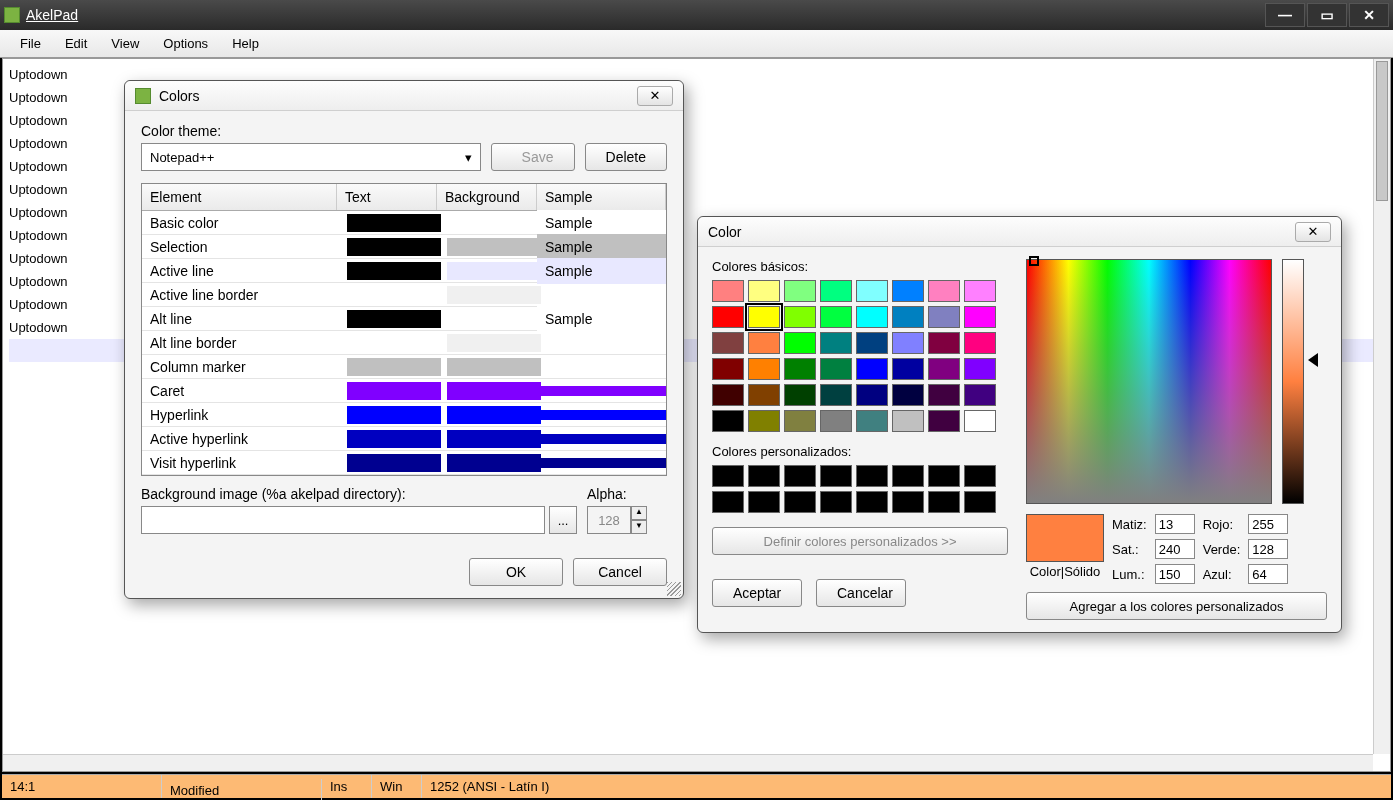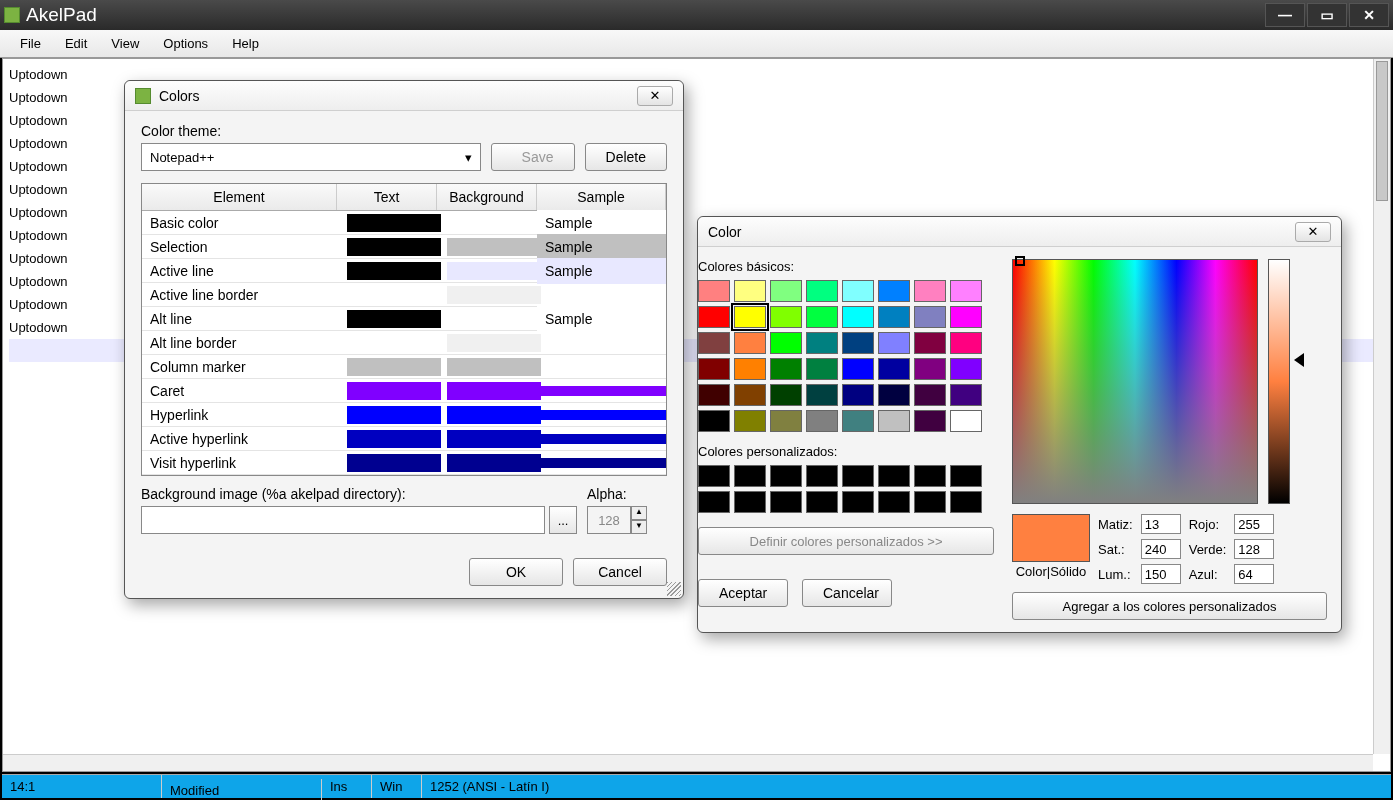--- a/index.html
+++ b/index.html
@@ -1,31 +1,31 @@
 <!DOCTYPE html>
 <html><head>
 <meta charset="utf-8">
 <style>
 *{box-sizing:border-box;margin:0;padding:0;font-family:Tahoma,Segoe UI,Arial,sans-serif;font-size:13px;}
 body{width:1393px;height:800px;background:#000;overflow:hidden;position:relative;}
 .titlebar{height:30px;background:linear-gradient(#4a4a4a,#2a2a2a);display:flex;align-items:center;padding:0 4px;color:#fff;}
 .titlebar .icon{width:16px;height:16px;background:#7cb342;border:1px solid #558b2f;margin-right:6px;}
-.titlebar .title{flex:1;font-size:19px;}
+.titlebar .title{flex:1;font-size:14px;text-decoration:underline;}
 .winbtns{display:flex;}
 .winbtns div{width:40px;height:24px;background:#333;border:1px solid #555;margin-left:2px;color:#fff;display:flex;align-items:center;justify-content:center;font-size:14px;font-weight:bold;}
 .menubar{height:28px;background:linear-gradient(#f8f8f8,#e8e8e8);border-bottom:1px solid #999;display:flex;align-items:center;padding:0 8px;font-size:14px;}
 .menubar div{padding:4px 12px;cursor:pointer;}
 .editor{position:absolute;top:58px;left:2px;right:2px;bottom:28px;background:#fff;border:1px solid #999;overflow:hidden;}
 .editor-content{padding:4px 6px;font-family:"Times New Roman",serif;font-size:17px;line-height:23px;}
 .editor-line{display:block;}
 .editor-sel{background:#eaeaff;display:block;width:100%;height:23px;}
 .scrollbar-v{position:absolute;right:0;top:0;bottom:17px;width:17px;background:#f0f0f0;border-left:1px solid #ccc;}
 .scrollbar-v .thumb{position:absolute;left:2px;right:2px;top:2px;height:140px;background:#c8c8c8;border:1px solid #999;}
 .scrollbar-h{position:absolute;left:0;right:17px;bottom:0;height:17px;background:#f0f0f0;border-top:1px solid #ccc;}
-.status{position:absolute;left:2px;right:2px;bottom:2px;height:24px;background:#0ea5e9;border-top:1px solid #aaa;display:flex;align-items:center;font-size:14px;}
+.status{position:absolute;left:2px;right:2px;bottom:2px;height:24px;background:#fdba74;border-top:1px solid #aaa;display:flex;align-items:center;font-size:14px;}
 .status div{padding:0 8px;border-right:1px solid #ccc;height:100%;display:flex;align-items:center;}
 .status div:first-child{width:160px;}
 .status div:nth-child(2){width:160px;margin-top:8px;}
 .status div:nth-child(3){width:50px;}
 .status div:nth-child(4){width:50px;}
 
 .dialog{position:absolute;background:#f4f4f4;border:1px solid #555;border-radius:6px;box-shadow:4px 6px 16px rgba(0,0,0,.35);}
 .dialog .dlg-title{height:30px;display:flex;align-items:center;padding:0 10px;border-bottom:1px solid #cfcfcf;background:linear-gradient(#fdfdfd,#eee);border-radius:6px 6px 0 0;}
 .dialog .dlg-title .icon{width:16px;height:16px;background:#7cb342;border:1px solid #558b2f;margin-right:8px;}
 .dialog .dlg-title .t{flex:1;font-size:14px;}
@@ -33,41 +33,41 @@
 
 .colors-dlg{top:80px;left:124px;width:560px;}
 .colors-body{padding:12px 16px 12px 16px;}
 .label{font-size:14px;margin-bottom:4px;display:block;}
 .row1{display:flex;gap:10px;align-items:center;margin-bottom:12px;}
 .combo{flex:1;height:28px;border:1px solid #888;background:#fff;display:flex;align-items:center;padding:0 8px;position:relative;}
 .combo::after{content:"▾";position:absolute;right:8px;}
 .btn{height:28px;padding:0 20px;border:1px solid #888;border-radius:3px;background:linear-gradient(#fff,#e6e6e6);cursor:pointer;font-size:14px;}
 .btn.disabled{color:#999;padding-left:30px;}
 .table{border:1px solid #888;background:#fff;}
-.thead{display:flex;background:linear-gradient(#fafafa,#eaeaea);border-bottom:1px solid #aaa;text-align:center;}
+.thead{display:flex;background:linear-gradient(#fafafa,#eaeaea);border-bottom:1px solid #aaa;}
 .th,.td{padding:5px 8px;font-size:14px;}
 .th{border-right:1px solid #ccc;}
 .c1{width:195px;}.c2{width:100px;}.c3{width:100px;}.c4{flex:1;}
 .trow{display:flex;border-bottom:1px solid #e4e4e4;align-items:center;height:24px;}
 .swatch{height:18px;margin:0 2px;}
 .c2 .swatch,.c3 .swatch{width:94px;}
 .row2{display:flex;align-items:end;gap:10px;margin-top:10px;}
 .bgimg-label{font-size:14px;}
 .bgimg-input{flex:1;}
 .txt{height:28px;border:1px solid #888;background:#fff;width:100%;padding:0 6px;}
 .browse{width:30px;height:28px;border:1px solid #888;background:linear-gradient(#fff,#e6e6e6);display:flex;align-items:center;justify-content:center;}
 .alpha-col{width:80px;}
 .spinner{display:flex;}
 .spinner input{width:44px;height:28px;border:1px solid #888;text-align:center;background:#f4f4f4;color:#888;}
 .spinner .spins{display:flex;flex-direction:column;}
 .spinner .spins div{width:16px;height:14px;border:1px solid #888;background:#eee;font-size:8px;text-align:center;line-height:10px;}
 .dlg-buttons{display:flex;justify-content:flex-end;gap:10px;margin-top:24px;}
 
 .picker-dlg{top:216px;left:697px;width:645px;}
-.picker-body{padding:12px 14px 12px 0;display:flex;gap:18px;}
+.picker-body{padding:12px 14px 12px 14px;display:flex;gap:18px;}
 .left-col{width:296px;}
 .basic-grid{display:grid;grid-template-columns:repeat(8,32px);gap:4px;margin-top:6px;margin-bottom:12px;}
 .cswatch{width:32px;height:22px;border:1px solid #666;}
 .cswatch.sel{outline:2px solid #000;outline-offset:1px;}
 .custom-grid{display:grid;grid-template-columns:repeat(8,32px);gap:4px;margin-top:6px;margin-bottom:14px;}
 .wide-btn{width:100%;height:28px;border:1px solid #888;border-radius:3px;background:linear-gradient(#fff,#e6e6e6);font-size:13px;color:#888;}
 .lr-btns{display:flex;gap:14px;margin-top:24px;}
 .right-col{flex:1;}
 .gradient-row{display:flex;gap:10px;}
 .gradient{width:246px;height:245px;position:relative;border:1px solid #555;background:linear-gradient(to bottom, rgba(128,128,128,0) 0%, rgba(128,128,128,1) 100%), linear-gradient(to right, #ff0000 0%, #ffff00 17%, #00ff00 33%, #00ffff 50%, #0000ff 67%, #ff00ff 83%, #ff0000 100%);}

